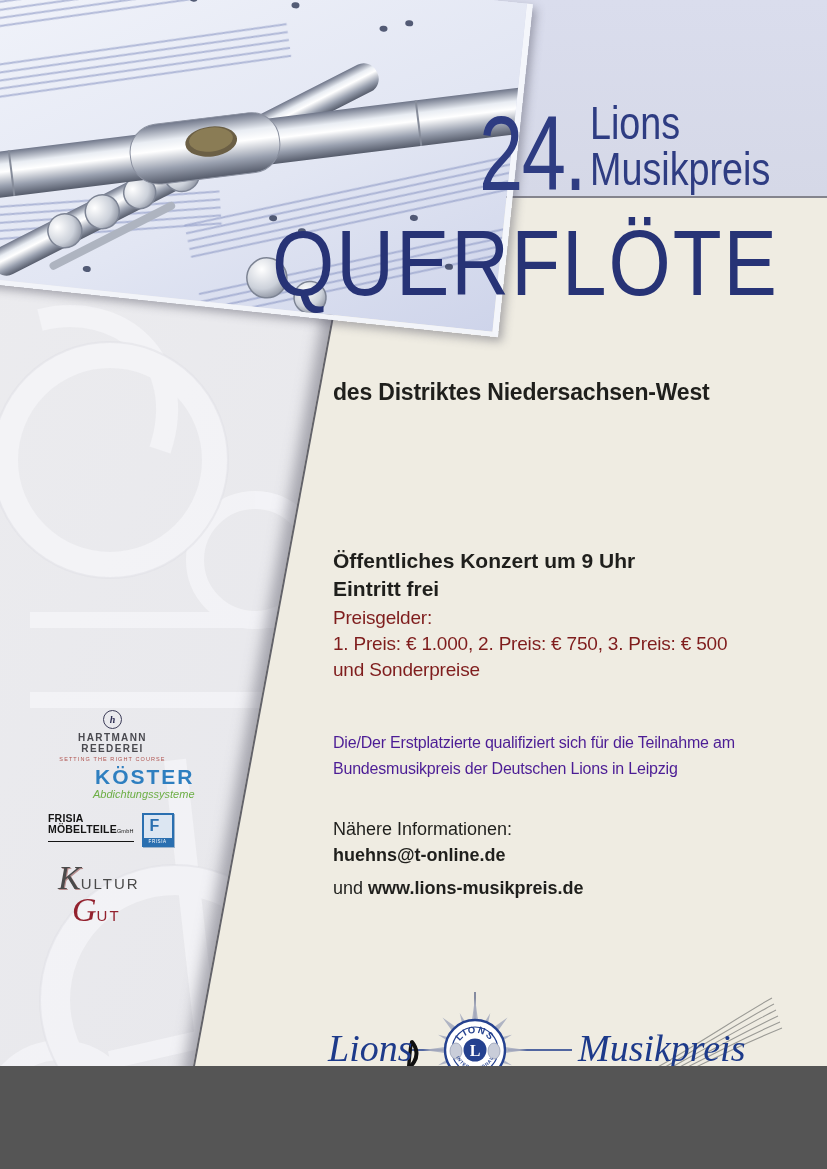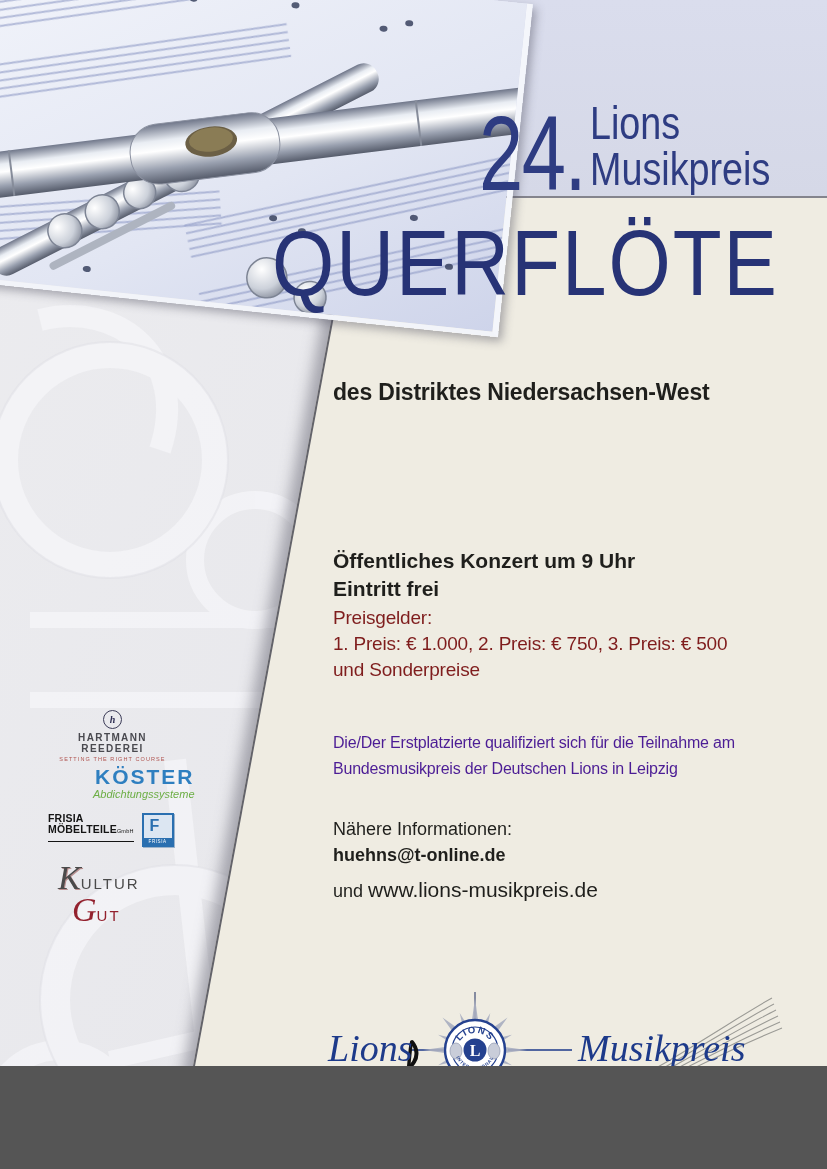--- a/index.html
+++ b/index.html
@@ -41,21 +41,21 @@
   
   .col{position:absolute;left:333px;z-index:4;color:#1f1f1c;}
   .subtitle{top:379px;font-size:23px;font-weight:bold;letter-spacing:-.2px;}
   .venue{top:447px;font-size:20px;font-weight:bold;line-height:26px;}
   .event{top:547px;font-size:21px;font-weight:bold;line-height:28px;}
   .prizes{top:605px;font-size:19px;line-height:26px;color:#7f1d1d;letter-spacing:-.2px;}
   .qualification{top:730px;font-size:16px;line-height:26px;color:#4c1d95;letter-spacing:-.2px;}
   .info-heading{top:819px;font-size:18px;}
   .email{top:845px;font-size:18px;font-weight:bold;}
   .webline{top:878px;font-size:18px;}
-  .webline b{font-size:21px;font-weight:normal;}
+  .webline b{font-size:18px;font-weight:bold;}
 
   
   .sponsor-heading{position:absolute;left:48px;top:662px;z-index:4;
       font-size:14.5px;line-height:21px;color:#2e2e2e;}
   .hartmann{position:absolute;left:50px;top:710px;z-index:4;width:125px;text-align:center;}
   .hartmann .ring{width:17px;height:17px;border:1.6px solid #3c3c58;border-radius:50%;
       margin:0 auto 3px;display:flex;align-items:center;justify-content:center;
       font:italic bold 10px "Liberation Serif",serif;color:#2d2d52;}
   .hartmann .hname{font-size:10px;letter-spacing:1.4px;color:#4a4a50;font-weight:bold;}
   .hartmann .htag{font-size:5.5px;letter-spacing:1.1px;color:#b0534f;margin-top:2px;}

